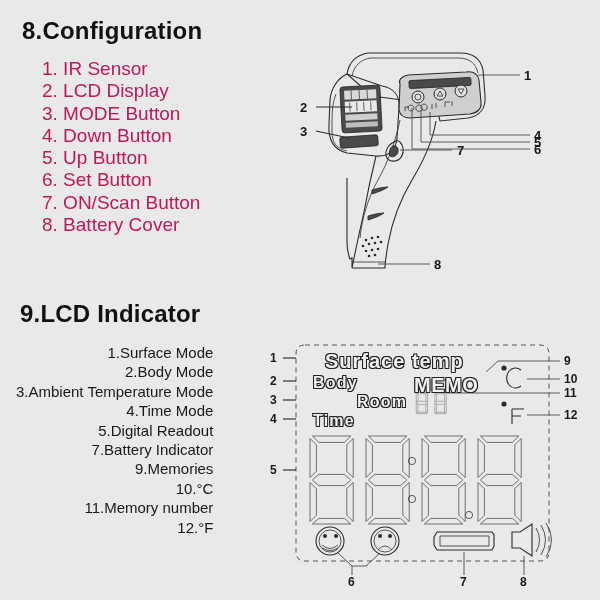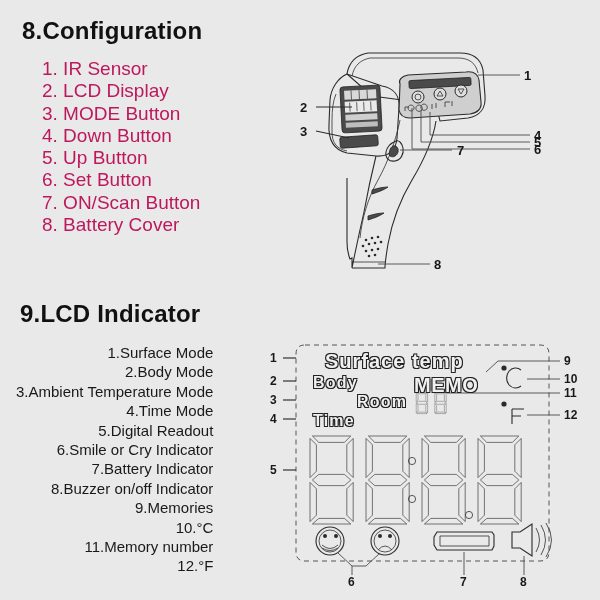--- a/index.html
+++ b/index.html
@@ -103,23 +103,21 @@
     <div class="list-item">7. ON/Scan Button</div>
     <div class="list-item">8. Battery Cover</div>
   </div>
 
   <div class="list" id="lcd-list">
     <div class="list-item">1.Surface Mode</div>
     <div class="list-item">2.Body Mode</div>
     <div class="list-item">3.Ambient Temperature Mode</div>
     <div class="list-item">4.Time Mode</div>
     <div class="list-item">5.Digital Readout</div>
-    <div class="list-item">6.Smile or Cry Indicator</div>
     <div class="list-item">7.Battery Indicator</div>
-    <div class="list-item">8.Buzzer on/off Indicator</div>
     <div class="list-item">9.Memories</div>
     <div class="list-item">10.°C</div>
     <div class="list-item">11.Memory number</div>
     <div class="list-item">12.°F</div>
   </div>
 
   <svg class="draw" viewBox="0 0 600 600">
 
     <g>
 

